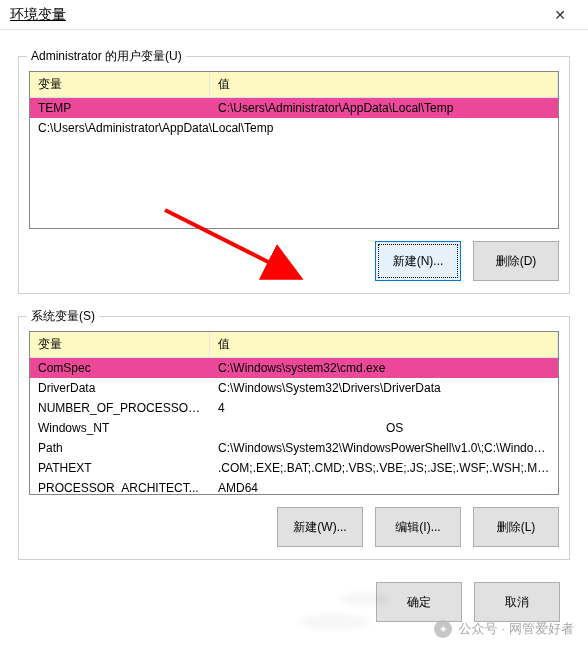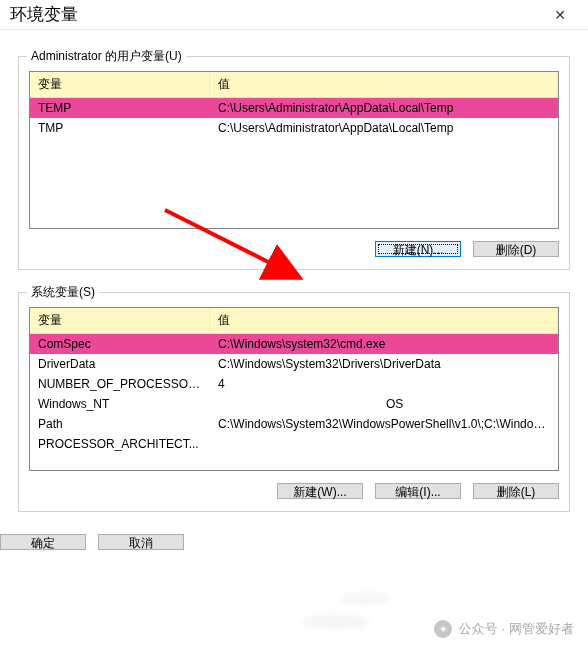--- a/index.html
+++ b/index.html
@@ -15,21 +15,21 @@
     overflow: hidden;
   }
   .titlebar {
     display: flex;
     align-items: center;
     justify-content: space-between;
     height: 30px;
     padding: 0 8px 0 10px;
     border-bottom: 1px solid #e5e5e5;
   }
-  .titlebar .title { font-size: 17px; }
+  .titlebar .title { font-size: 14px; text-decoration: underline; }
   .titlebar .close {
     width: 40px; height: 28px;
     display: flex; align-items: center; justify-content: center;
     font-size: 14px; color: #333;
     cursor: pointer;
   }
   .content { padding: 12px 18px 8px 18px; }
   .group {
     border: 1px solid #d0d0d0;
     position: relative;
@@ -75,36 +75,37 @@
   .row .c.col-name { width: 180px; flex: 0 0 180px; }
   .row .c.col-val  { flex: 1 1 auto; }
   .btnrow {
     display: flex;
     justify-content: flex-end;
     gap: 12px;
     margin-top: 12px;
   }
   button.win {
     min-width: 86px;
-    height: 16px;
+    height: 40px;
     background: #e1e1e1;
     border: 1px solid #adadad;
     font-family: inherit;
     font-size: 12px;
     padding: 0 12px;
     cursor: pointer;
   }
   button.win.focus {
     border: 1px solid #0078d7;
     outline: 1px dotted #000;
     outline-offset: -4px;
     background: #e5f1fb;
   }
   .dlg-btns {
     display: flex;
+    justify-content: flex-end;
     gap: 12px;
     padding: 14px 28px 0 0;
   }
   .arrow {
     position: absolute;
     left: 160px; top: 200px;
     pointer-events: none;
     z-index: 10;
   }
   .watermark {
@@ -146,21 +147,20 @@
       <div class="listhdr">
         <div class="col col-name">变量</div>
         <div class="col col-val">值</div>
       </div>
       <div class="rows" id="user-rows">
           <div class="row sel">
             <div class="c col-name">TEMP</div>
             <div class="c col-val">C:\Users\Administrator\AppData\Local\Temp</div>
           </div>
           <div class="row">
-            <div class="c col-name">TMP</div>
             <div class="c col-val">C:\Users\Administrator\AppData\Local\Temp</div>
           </div>
         </div>
     </div>
 
     <div class="btnrow">
       <button class="win focus">新建(N)...</button>
       <button class="win">删除(D)</button>
     </div>
   </div>
@@ -188,21 +188,26 @@
           </div>
           <div class="row">
             <div class="c col-val">Windows_NT</div>
             <div class="c col-name">OS</div>
           </div>
           <div class="row">
             <div class="c col-name">Path</div>
             <div class="c col-val">C:\Windows\System32\WindowsPowerShell\v1.0\;C:\Windows...</div>
           </div>
           <div class="row">
+            <div class="c col-name">PATHEXT</div>
+            <div class="c col-val">.COM;.EXE;.BAT;.CMD;.VBS;.VBE;.JS;.JSE;.WSF;.WSH;.MSC</div>
+          </div>
+          <div class="row">
             <div class="c col-name">PROCESSOR_ARCHITECT...</div>
+            <div class="c col-val">AMD64</div>
           </div>
         </div>
     </div>
 
     <div class="btnrow">
       <button class="win">新建(W)...</button>
       <button class="win">编辑(I)...</button>
       <button class="win">删除(L)</button>
     </div>
   </div>

